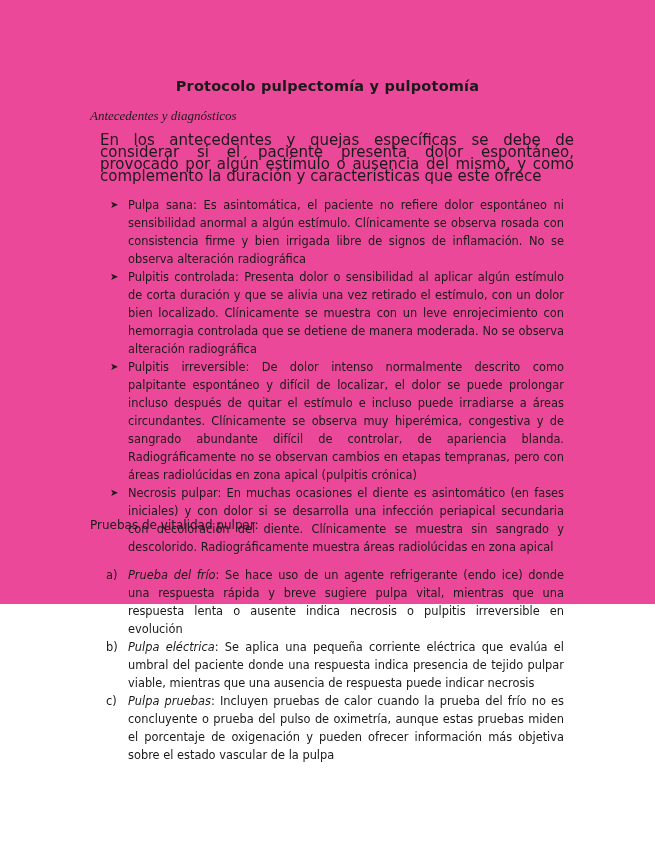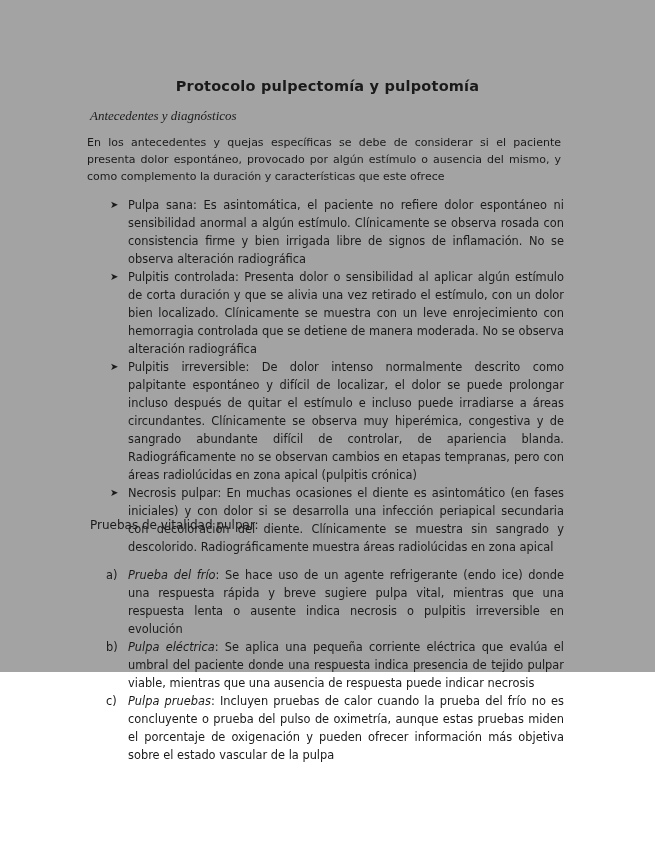--- a/index.html
+++ b/index.html
@@ -1,31 +1,31 @@
 <!DOCTYPE html>
 <html><head>
 <meta charset="utf-8">
 <style>
   html, body { margin: 0; padding: 0; background: #ffffff; }
   body {
     width: 655px; height: 848px; position: relative; overflow: hidden;
     font-family: "DejaVu Sans", sans-serif; color: #1a1a1a;
   }
-  .page { position: absolute; left: 0; top: 0; width: 655px; height: 672px; background: #a3a3a3; }
+  .page { position: absolute; left: 0; top: 0; width: 655px; height: 604px; background: #ec4899; }
   .title {
     position: absolute; top: 78px; left: 0; width: 655px; text-align: center;
     font-size: 14.5px; font-weight: bold; letter-spacing: 0.2px;
   }
   .subtitle {
     position: absolute; top: 108px; left: 90px;
     font-size: 13px; font-style: italic; font-family: Liberation Serif, serif;
   }
   .para {
-    position: absolute; left: 87px; width: 474px;
-    font-size: 11px; line-height: 17px; text-align: justify;
+    position: absolute; left: 100px; width: 474px;
+    font-size: 15px; line-height: 12px; text-align: justify;
   }
   .intro { top: 134px; }
   .bullets { position: absolute; left: 106px; top: 196px; width: 458px; margin: 0; padding: 0; list-style: none; }
   .bullets li {
     position: relative; padding-left: 22px; font-size: 11.4px; line-height: 18px;
     text-align: justify; margin: 0 0 0 0;
   }
   .bullets li .arrow {
     position: absolute; left: 4px; top: 0; font-size: 10px; font-weight: bold;
   }

